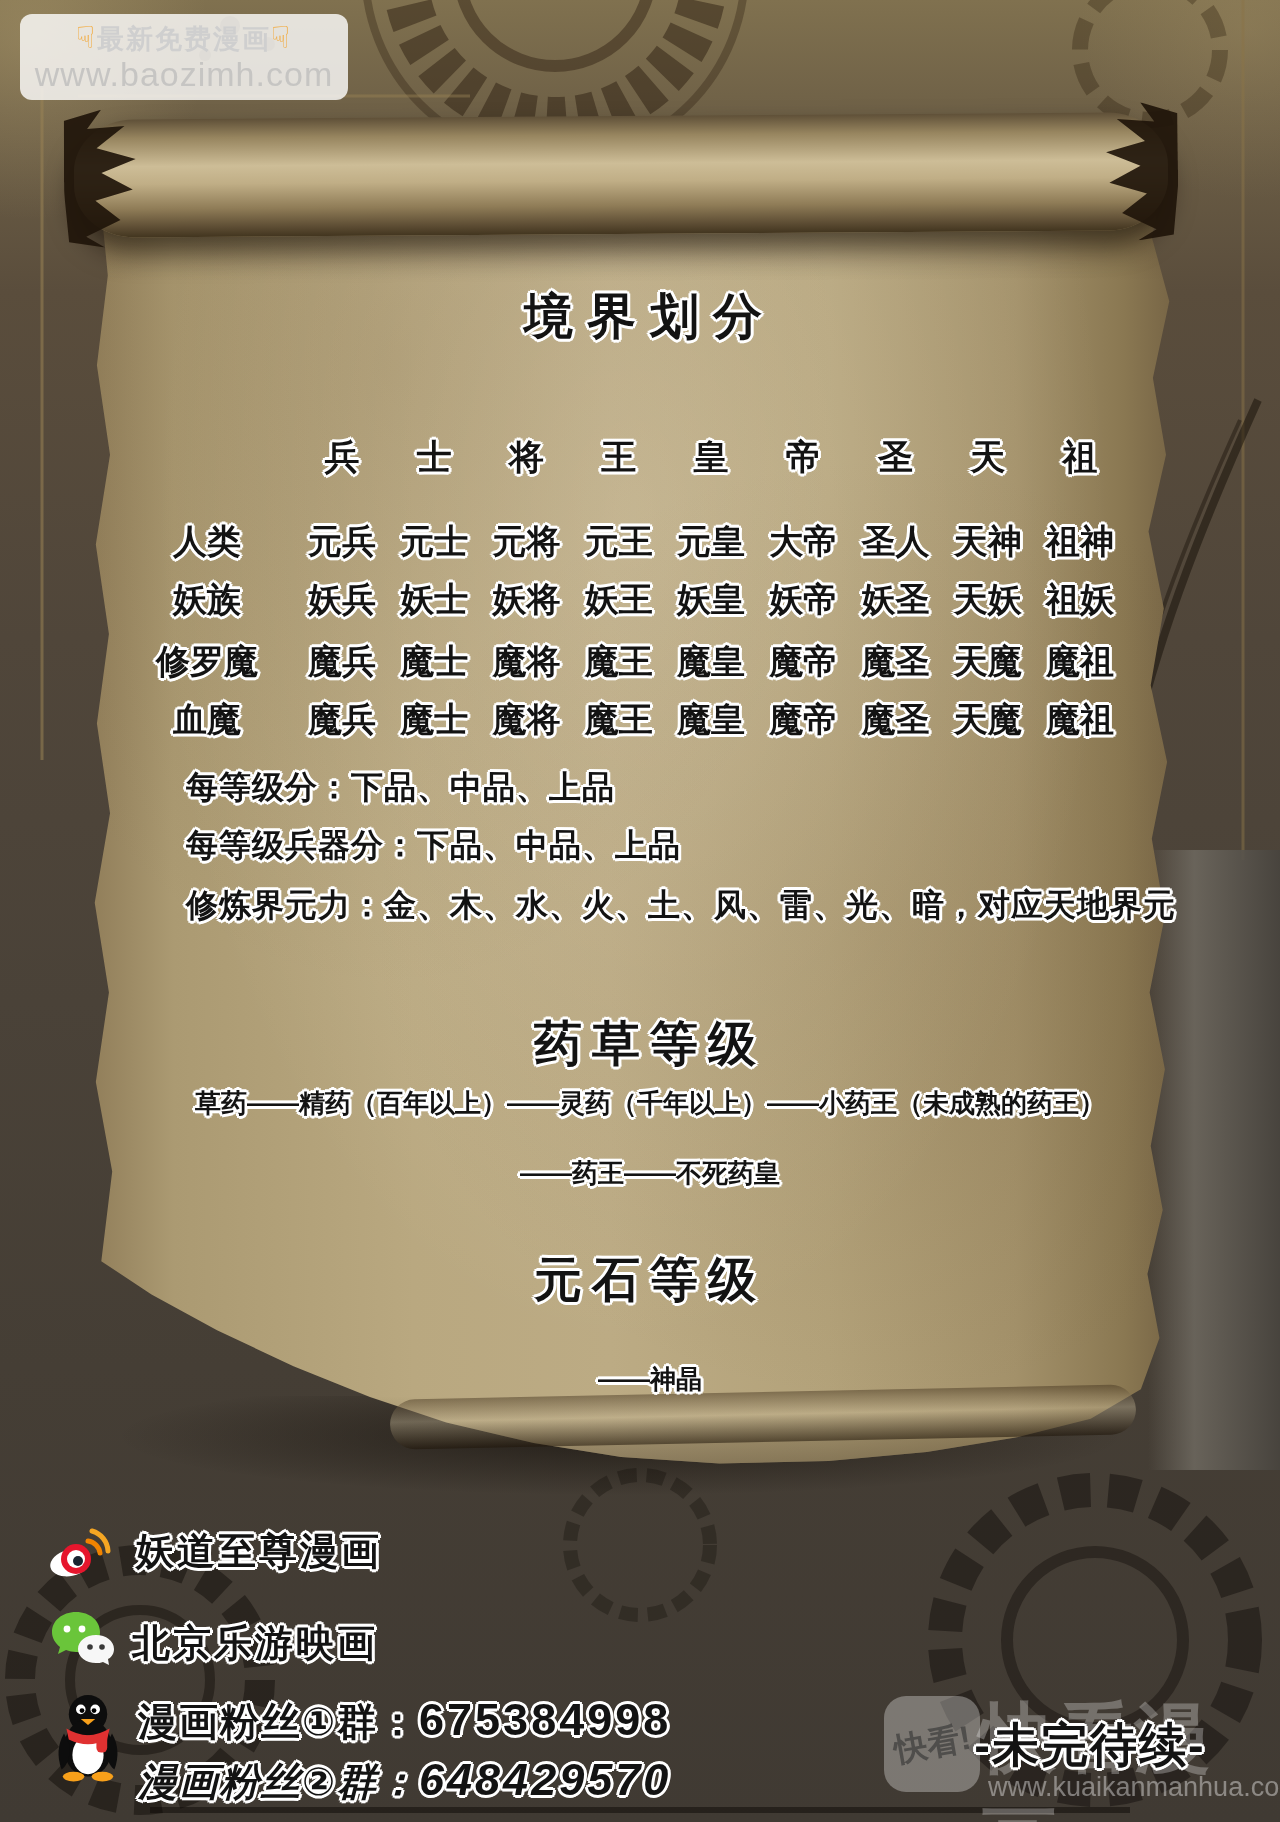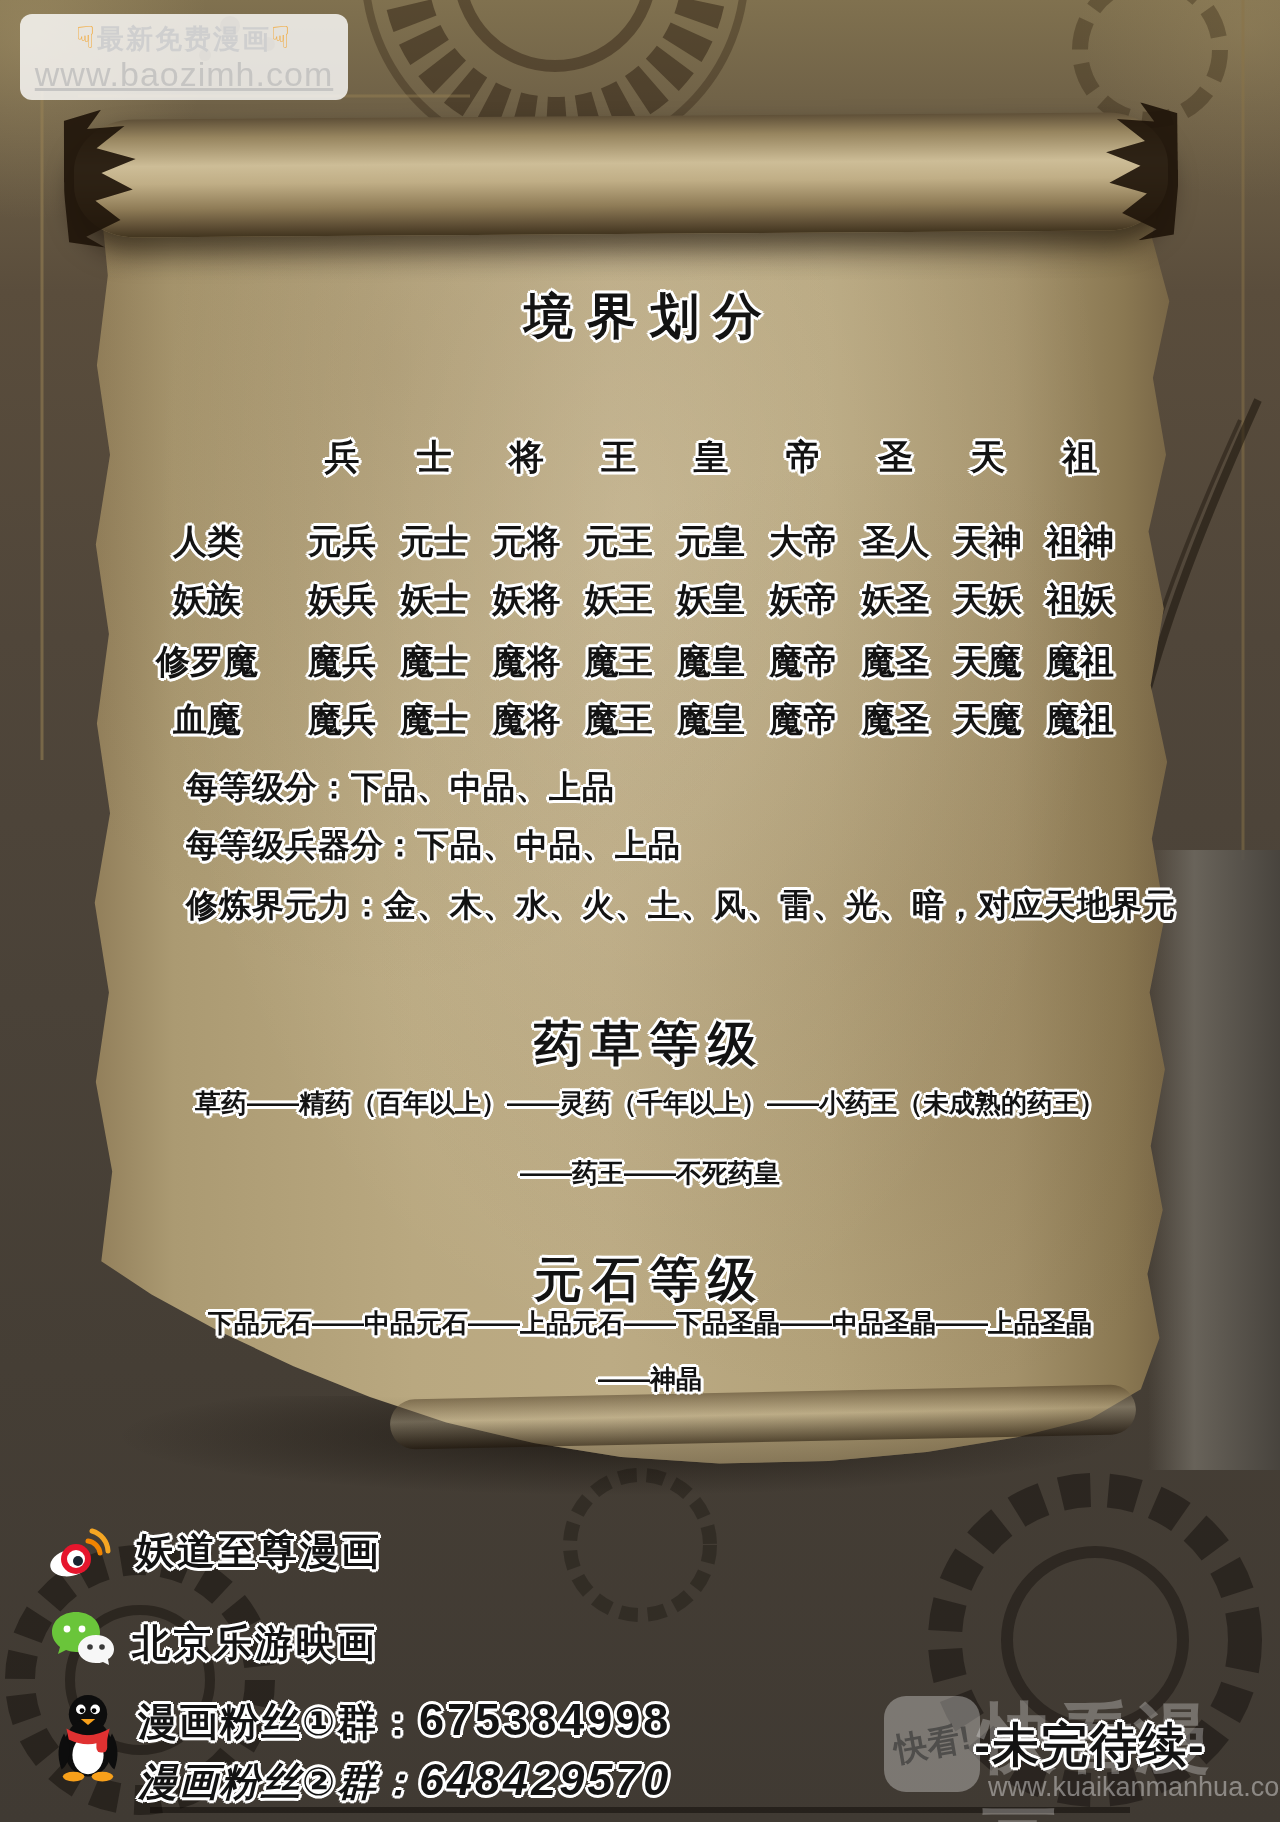--- a/index.html
+++ b/index.html
@@ -70,21 +70,21 @@
     grid-template-columns:178px repeat(9,1fr); text-align:center; font-size:34px;
   }
   .note{ position:absolute; left:186px; font-size:32px; letter-spacing:1px; }
 
   .wm-top{
     position:absolute; left:20px; top:14px; width:328px; height:86px; z-index:8;
     background:rgba(255,255,255,.8); border-radius:12px; text-align:center; padding-top:5px;
   }
   .wm-line1{ font-size:27px; font-weight:bold; color:#cfcfcf; letter-spacing:2px; }
   .wm-line1 .hand{ color:#f2a93b; font-size:31px; font-weight:normal; }
-  .wm-line2{ font-size:34px; color:#c6c5c3; letter-spacing:1px; margin-top:-2px;text-decoration:underline; }
+  .wm-line2{ font-size:34px; color:#c6c5c3; letter-spacing:1px; margin-top:-2px; }
 
   .footer-icon{ position:absolute; z-index:6; }
   .flabel{ position:absolute; z-index:6; font-size:38px; letter-spacing:3px; }
   .qq-line{ position:absolute; left:138px; z-index:6; font-size:39px; letter-spacing:2px; }
   .qq-line .num{ font-size:45px; letter-spacing:3px; }
 
   .kk-icon{
     position:absolute; left:884px; top:1696px; width:96px; height:96px; z-index:5;
     background:rgba(250,250,250,.32); border-radius:22px;
     display:flex; align-items:center; justify-content:center;
@@ -204,21 +204,20 @@
 
     <div class="note ol" style="top:766px;">每等级分：下品、中品、上品</div>
     <div class="note ol" style="top:824px;">每等级兵器分：下品、中品、上品</div>
     <div class="note ol" style="top:884px;">修炼界元力：金、木、水、火、土、风、雷、光、暗，对应天地界元</div>
 
     <div class="center ol sec-title" style="top:988px;">药草等级</div>
     <div class="center ol chain" style="top:1086px;">草药——精药（百年以上）——灵药（千年以上）——小药王（未成熟的药王）</div>
     <div class="center ol sec-title" style="top:1224px;">元石等级</div>
 
     <div class="center ol chain" style="top:1156px;">——药王——不死药皇</div>
-    <div class="center ol chain" style="top:1306px;">下品元石——中品元石——上品元石——下品圣晶——中品圣晶——上品圣晶</div>
     <div class="center ol chain" style="top:1362px;">——神晶</div>
   </div>
 
   <svg class="footer-icon" style="left:48px;top:1520px;" width="64" height="62" viewBox="0 0 64 60">
     <ellipse cx="22" cy="42" rx="20" ry="13" fill="#ffffff" transform="rotate(-12 22 42)"></ellipse>
     <circle cx="28" cy="38" r="15" fill="#e6162d"></circle>
     <circle cx="28" cy="38" r="9" fill="#ffffff"></circle>
     <circle cx="30" cy="40" r="5" fill="#1a2430"></circle>
     <path d="M40 20 A 14 14 0 0 1 52 32" stroke="#f08300" stroke-width="5" fill="none" stroke-linecap="round"></path>
     <path d="M44 10 A 22 22 0 0 1 60 30" stroke="#f5a623" stroke-width="5" fill="none" stroke-linecap="round"></path>

